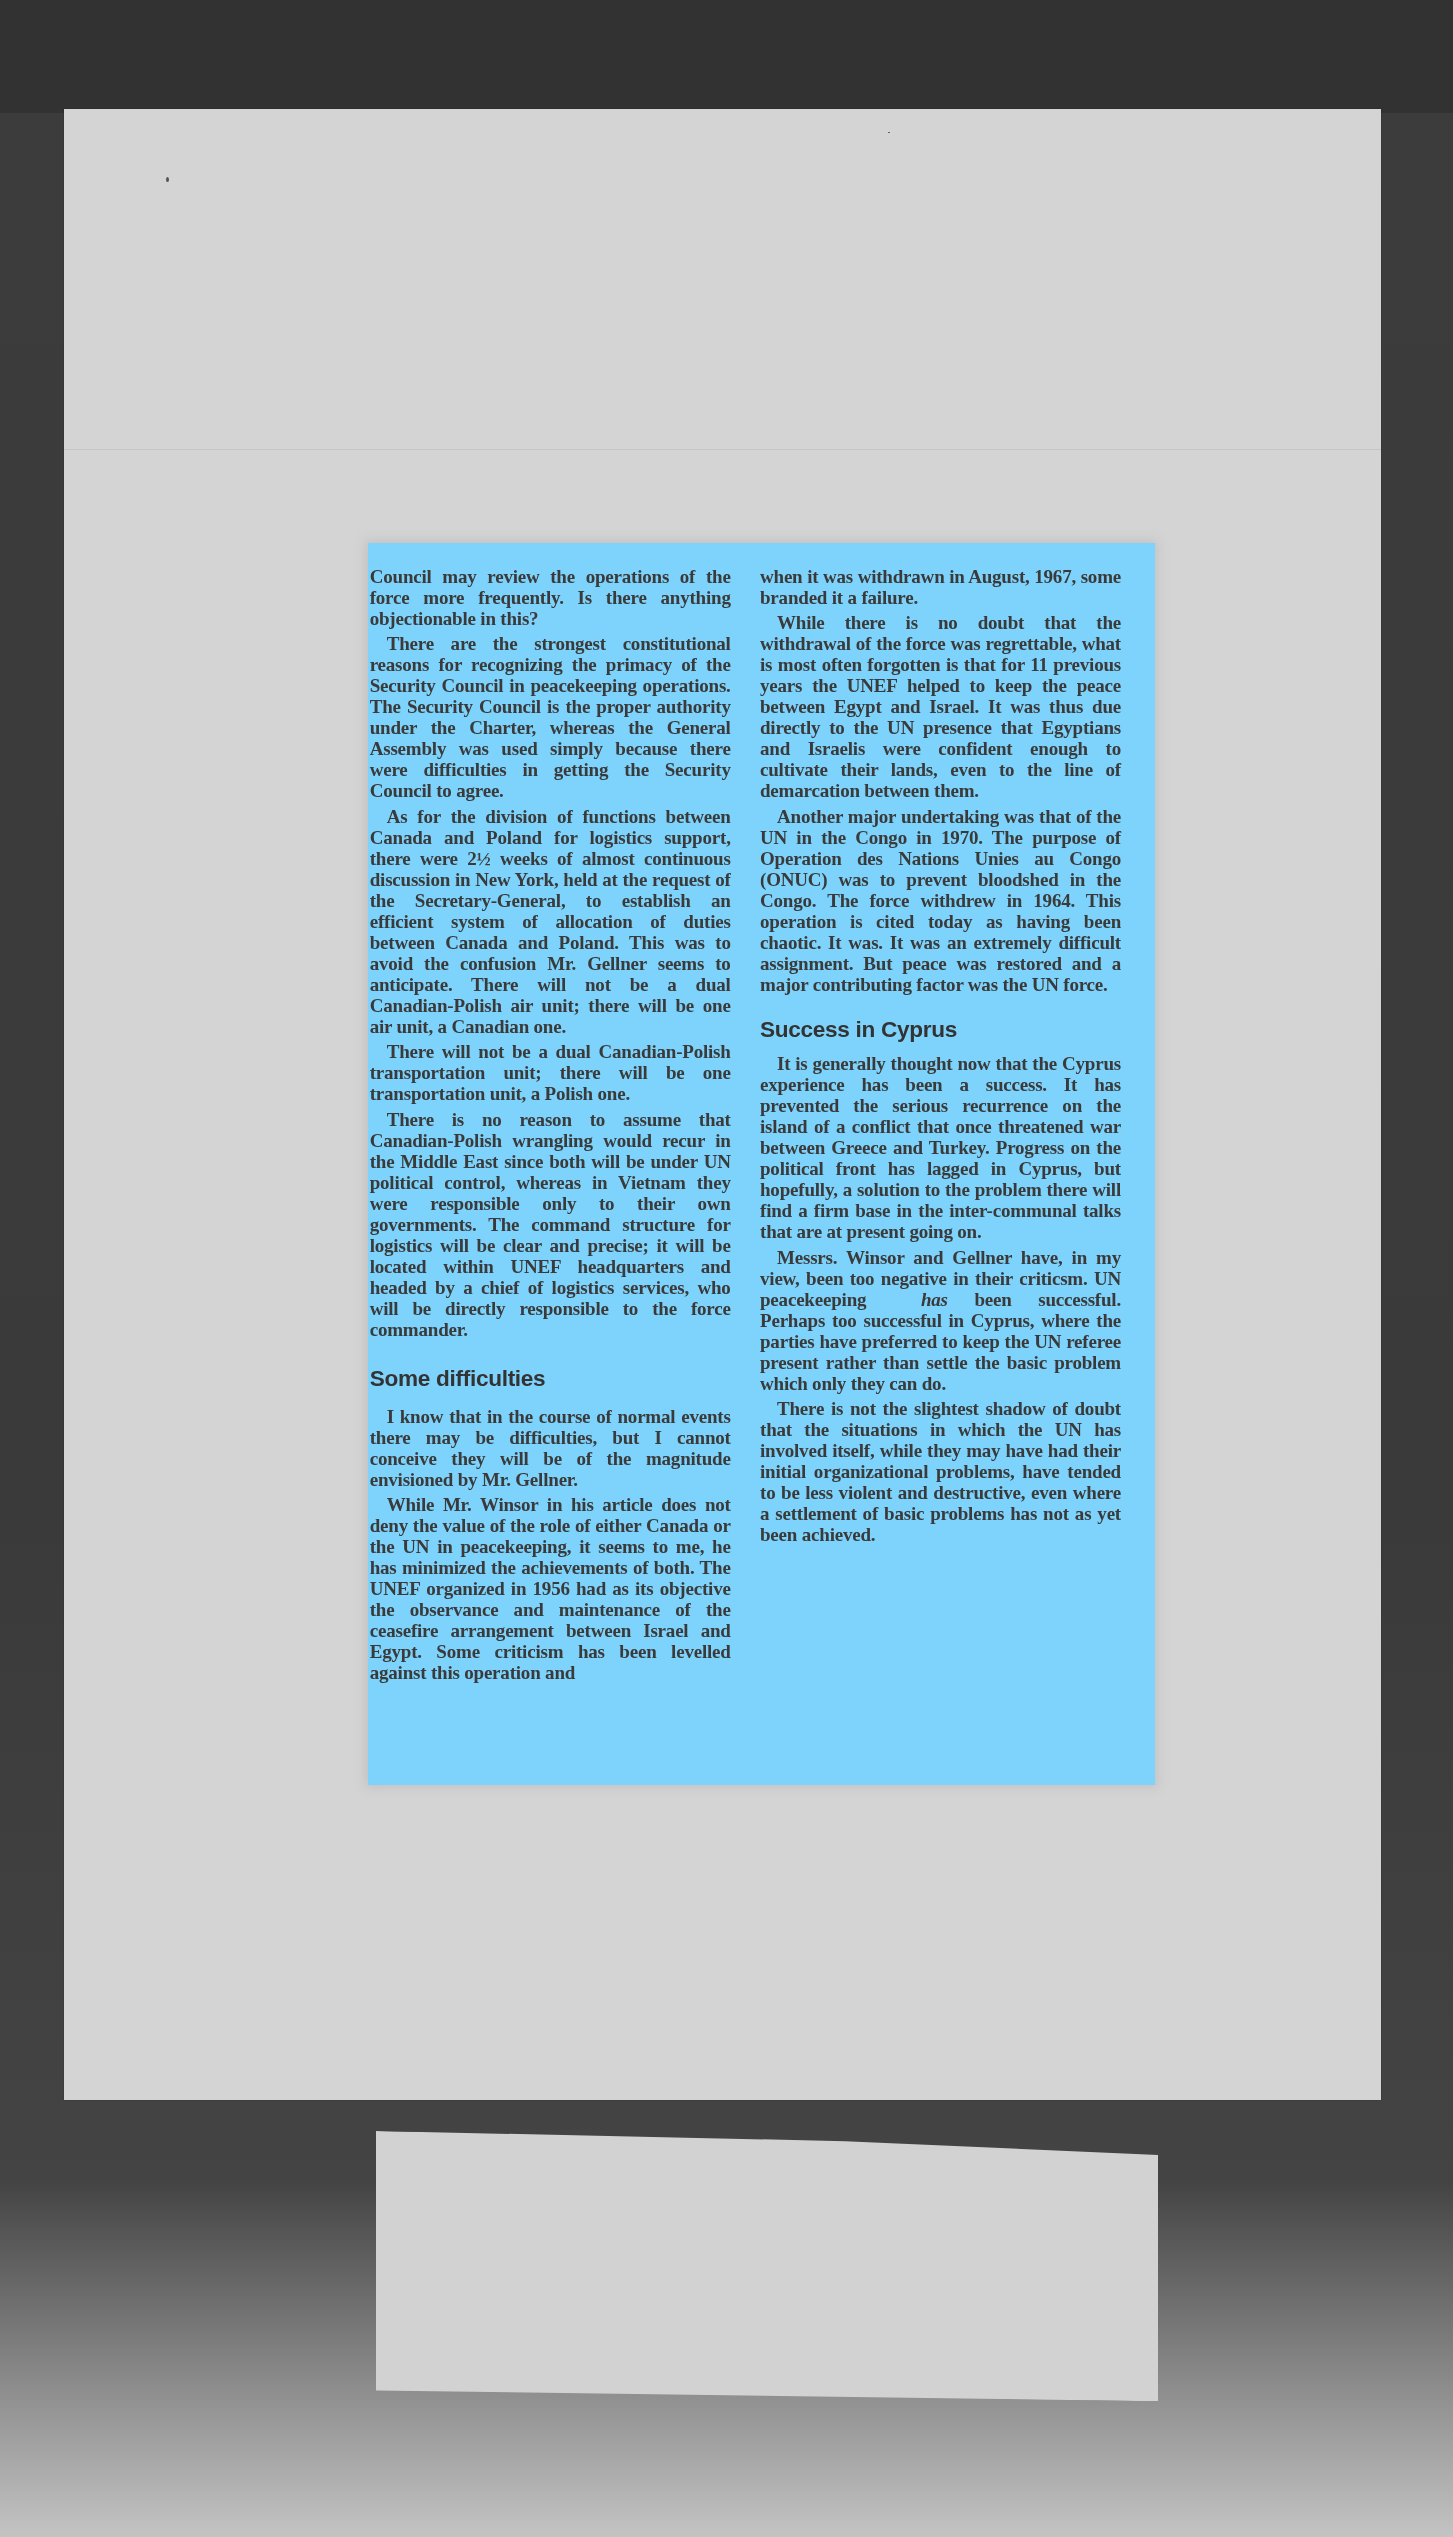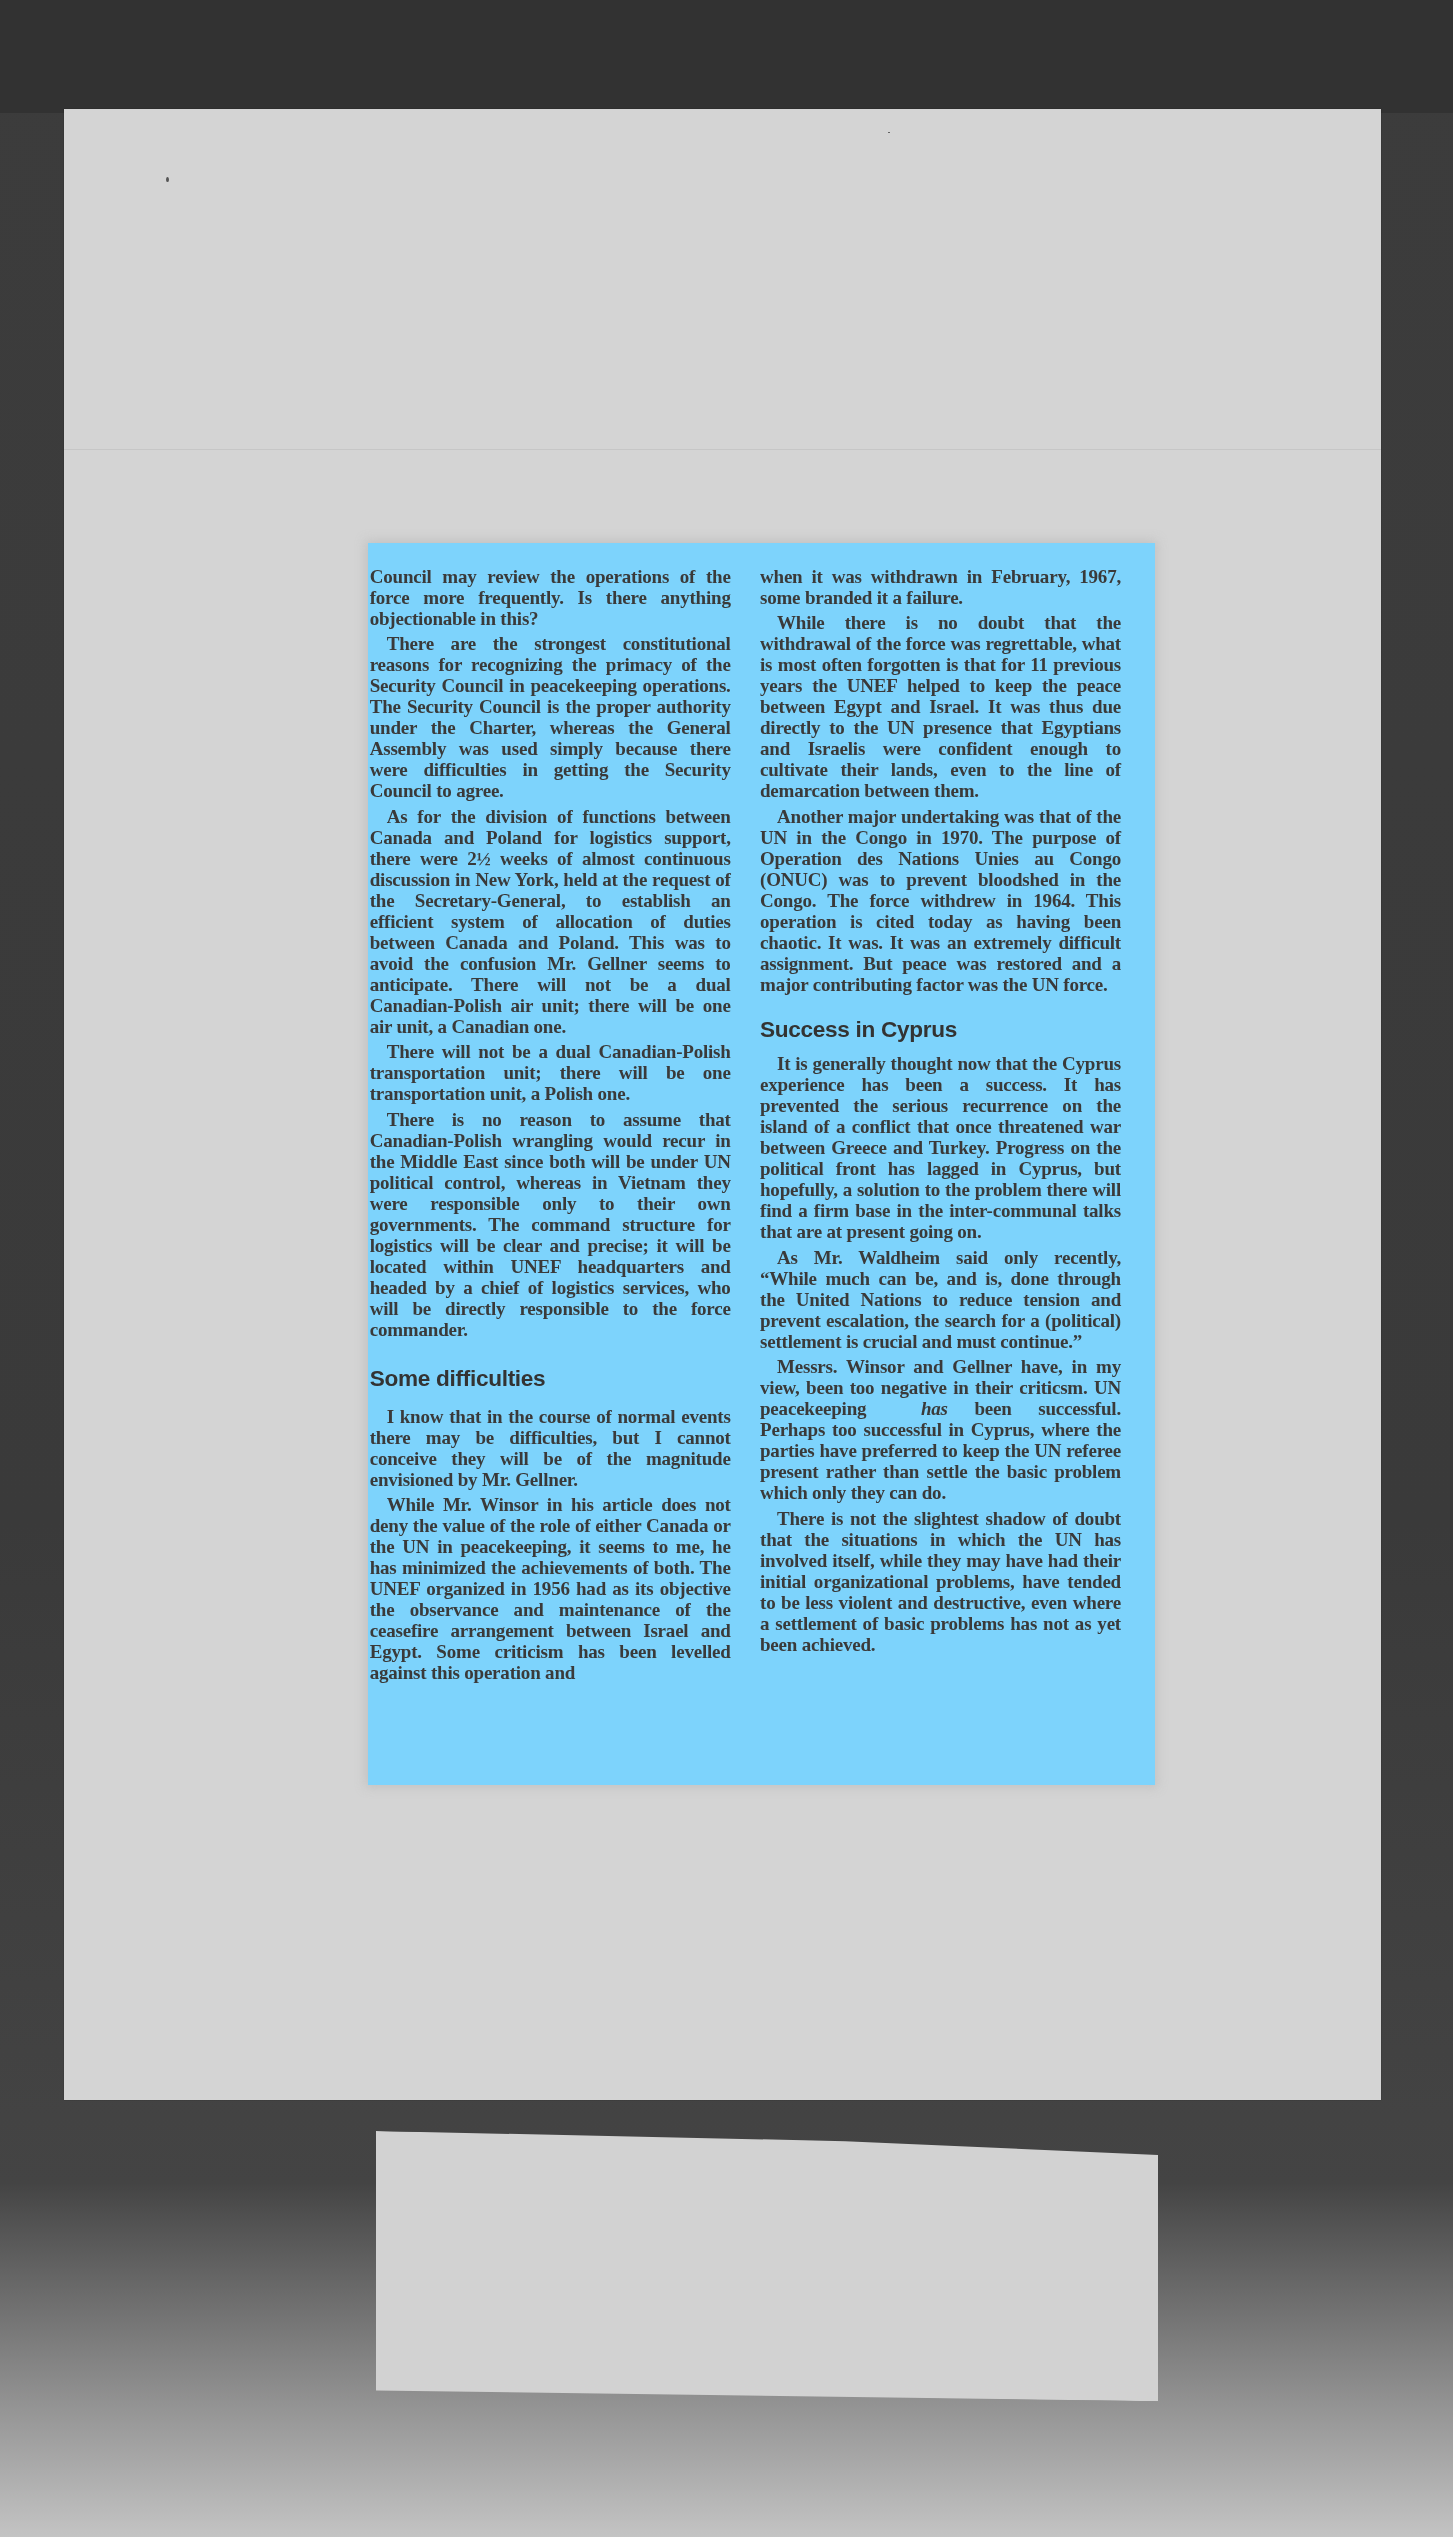--- a/index.html
+++ b/index.html
@@ -115,25 +115,24 @@
     <p>There are the strongest constitutional reasons for recognizing the primacy of the Security Council in peacekeeping operations. The Security Council is the proper authority under the Charter, whereas the General Assembly was used simply because there were difficulties in getting the Security Council to agree.</p>
     <p>As for the division of functions between Canada and Poland for logistics support, there were 2½ weeks of almost continuous discussion in New York, held at the request of the Secretary-General, to establish an efficient system of allocation of duties between Canada and Poland. This was to avoid the confusion Mr. Gellner seems to anticipate. There will not be a dual Canadian-Polish air unit; there will be one air unit, a Canadian one.</p>
     <p>There will not be a dual Canadian-Polish transportation unit; there will be one transportation unit, a Polish one.</p>
     <p>There is no reason to assume that Canadian-Polish wrangling would recur in the Middle East since both will be under UN political control, whereas in Vietnam they were responsible only to their own governments. The command structure for logistics will be clear and precise; it will be located within UNEF headquarters and headed by a chief of logistics services, who will be directly responsible to the force commander.</p>
     <div class="subhead">Some difficulties</div>
     <p>I know that in the course of normal events there may be difficulties, but I cannot conceive they will be of the magnitude envisioned by Mr. Gellner.</p>
     <p>While Mr. Winsor in his article does not deny the value of the role of either Canada or the UN in peacekeeping, it seems to me, he has minimized the achievements of both. The UNEF organized in 1956 had as its objective the observance and maintenance of the ceasefire arrangement between Israel and Egypt. Some criticism has been levelled against this operation and</p>
   </div>
 
   <div class="column col-right">
-    <p class="first">when it was withdrawn in February, 1967, some branded it a failure.</p>
+    <p class="first">when it was withdrawn in August, 1967, some branded it a failure.</p>
     <p>While there is no doubt that the withdrawal of the force was regrettable, what is most often forgotten is that for 11 previous years the UNEF helped to keep the peace between Egypt and Israel. It was thus due directly to the UN presence that Egyptians and Israelis were confident enough to cultivate their lands, even to the line of demarcation between them.</p>
     <p>Another major undertaking was that of the UN in the Congo in 1970. The purpose of Operation des Nations Unies au Congo (ONUC) was to prevent bloodshed in the Congo. The force withdrew in 1964. This operation is cited today as having been chaotic. It was. It was an extremely difficult assignment. But peace was restored and a major contributing factor was the UN force.</p>
     <div class="subhead cyprus">Success in Cyprus</div>
     <p>It is generally thought now that the Cyprus experience has been a success. It has prevented the serious recurrence on the island of a conflict that once threatened war between Greece and Turkey. Progress on the political front has lagged in Cyprus, but hopefully, a solution to the problem there will find a firm base in the inter-communal talks that are at present going on.</p>
-    <p>As Mr. Waldheim said only recently, “While much can be, and is, done through the United Nations to reduce tension and prevent escalation, the search for a (political) settlement is crucial and must continue.”</p>
     <p><span>Messrs. Winsor and Gellner have, in my view, been too negative in their criticsm. UN peacekeeping </span><em>has</em><span> been successful. Perhaps too successful in Cyprus, where the parties have preferred to keep the UN referee present rather than settle the basic problem which only they can do.</span></p>
     <p>There is not the slightest shadow of doubt that the situations in which the UN has involved itself, while they may have had their initial organizational problems, have tended to be less violent and destructive, even where a settlement of basic problems has not as yet been achieved.</p>
   </div>
 </div>
 
 <div class="lower-card"></div>
 
 
 </body></html>

